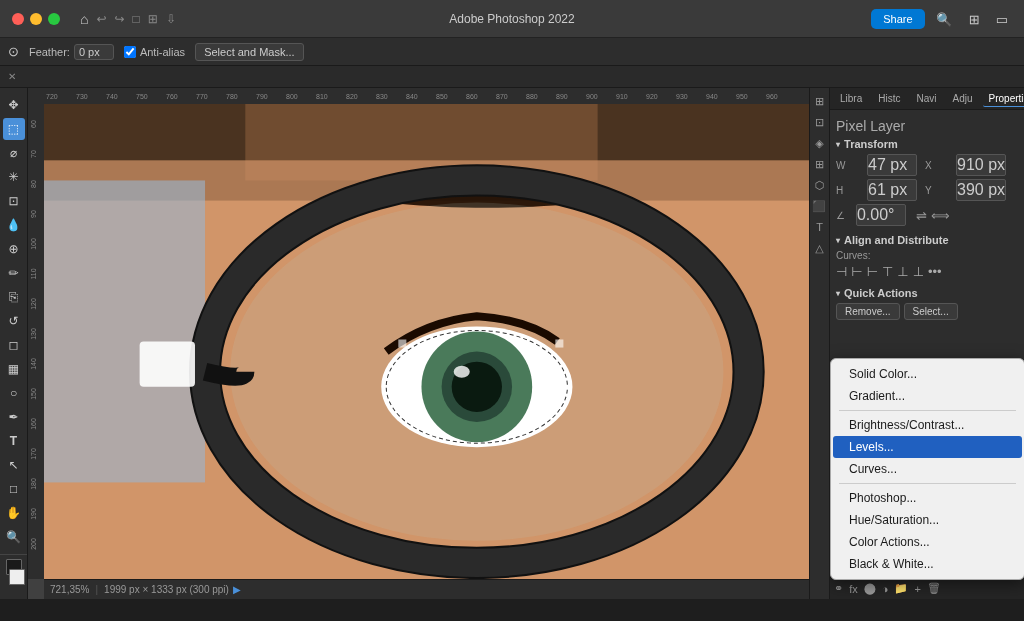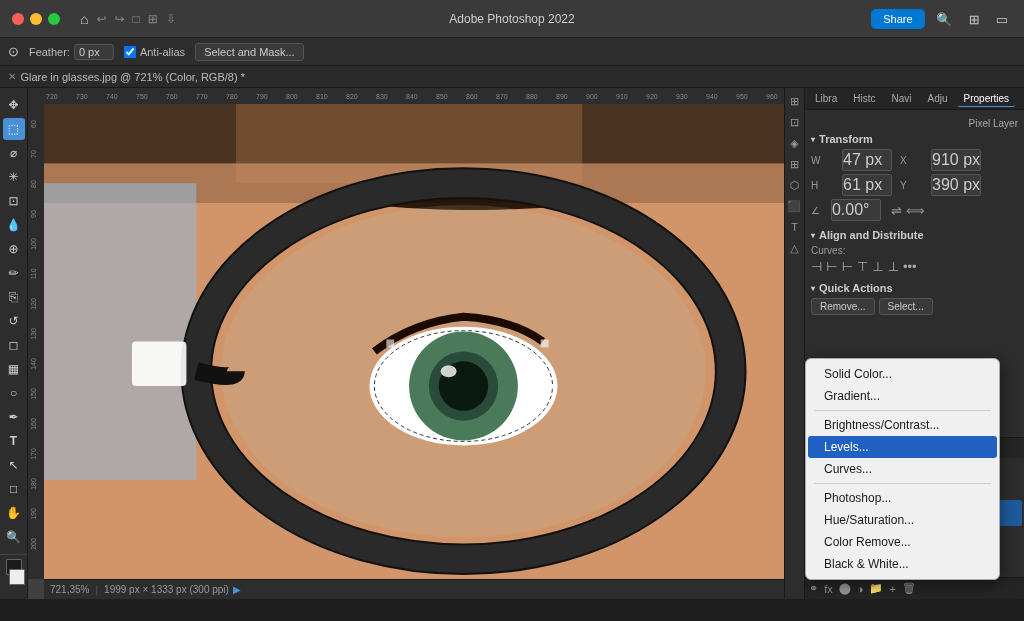--- a/index.html
+++ b/index.html
@@ -100,21 +100,21 @@
       background: #2d2d2d;
       position: absolute;
       bottom: 0; left: 16px; right: 0;
       display: flex; align-items: center; padding: 0 6px;
       font-size: 10px; color: #999;
       border-top: 1px solid #1a1a1a;
     }
 
     
     #right-panel {
-      width: 220px;
+      width: 195px;
       background: #2d2d2d;
       border-left: 1px solid #1a1a1a;
       display: flex;
       flex-direction: column;
       overflow: hidden;
       position: relative;
     }
 
     
     #panel-tabs {
@@ -280,21 +280,20 @@
   </div>
   <div class="opt-item">
     <input type="checkbox" checked="" style="">
     <span>Anti-alias</span>
   </div>
   <button class="opt-btn">Select and Mask...</button>
 </div>
 
 <div id="doc-tab">
   <span style="font-size:10px;color:#888;margin-right:4px;">✕</span>
-  <span>Glare in glasses.jpg @ 721% (Color, RGB/8) *</span>
 </div>
 
 <div id="main">
 
   <div id="left-toolbar">
     <div class="tool-icon" title="Move Tool">✥</div>
     <div class="tool-icon active" title="Selection Tool">⬚</div>
     <div class="tool-icon" title="Lasso Tool">⌀</div>
     <div class="tool-icon">✳</div>
     <div class="tool-icon">⊡</div>
@@ -443,21 +442,21 @@
     <div id="panel-tabs">
       <span class="panel-tab">Libra</span>
       <span class="panel-tab">Histc</span>
       <span class="panel-tab">Navi</span>
       <span class="panel-tab">Adju</span>
       <span class="panel-tab active">Properties</span>
     </div>
 
     <div id="properties-panel">
 
-      <div style="font-size:10px;color:#aaa;padding:2px 0 4px 0;text-align:right;">Pixel Layer</div>
+      <div style="font-size:14px;color:#aaa;padding:2px 0 4px 0;text-align:left;">Pixel Layer</div>
 
       <div class="panel-section">
         <div class="panel-section-header">
           <span class="chevron">▾</span>
           <span>Transform</span>
         </div>
         <div class="prop-row">
           <span class="prop-label">W</span>
           <span class="prop-value">47 px</span>
           <span class="prop-label" style="margin-left:4px;">X</span>
@@ -560,18 +559,18 @@
     <div id="dropdown-menu" style="top: 270px;">
     <div class="menu-item">Solid Color...</div>
         <div class="menu-item">Gradient...</div>
         <div class="menu-separator"></div>
         <div class="menu-item">Brightness/Contrast...</div>
         <div class="menu-item highlighted">Levels...</div>
         <div class="menu-item">Curves...</div>
         <div class="menu-separator"></div>
         <div class="menu-item">Photoshop...</div>
         <div class="menu-item">Hue/Saturation...</div>
-        <div class="menu-item">Color Remove...</div>
+        <div class="menu-item">Color Actions...</div>
         <div class="menu-item">Black &amp; White...</div>
       </div>
 
   </div>
 </div>
 
 </body></html>

